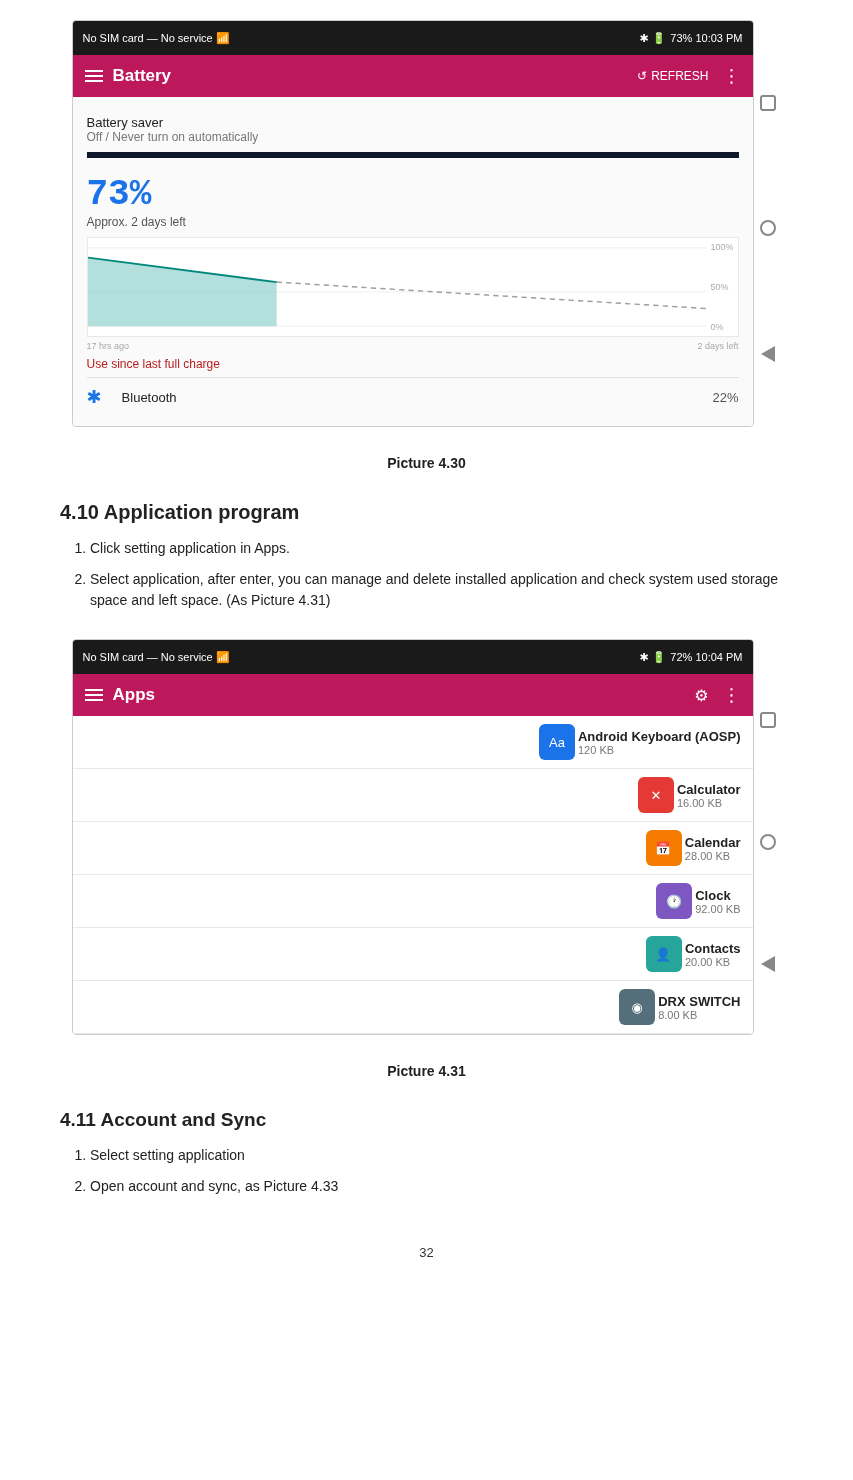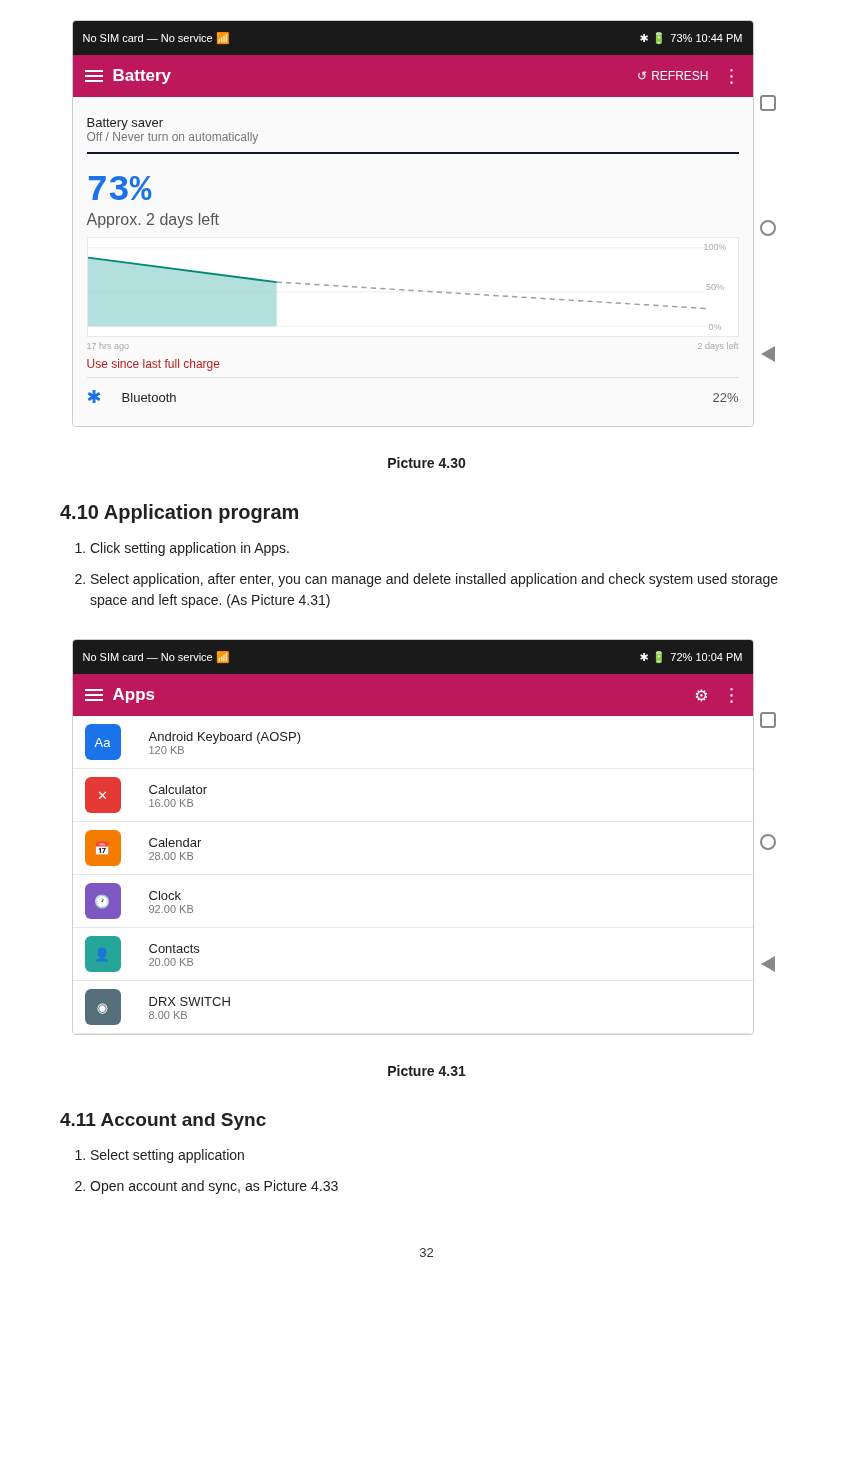--- a/index.html
+++ b/index.html
@@ -69,64 +69,63 @@
 
     
     .app-content {
       background: #fafafa;
       padding: 10px 14px;
     }
 
     
     .battery-saver-row {
       padding: 8px 0;
-      border-bottom: 2px solid #0f172a;
+      border-bottom: 6px solid #0f172a;
     }
     .battery-saver-title {
       font-size: 13px;
       color: #222;
       font-weight: 500;
     }
     .battery-saver-sub {
       font-size: 12px;
       color: #777;
     }
     .battery-percent {
       font-size: 36px;
       color: #1a73e8;
       font-weight: bold;
       margin-top: 16px;
       font-family: Liberation Mono, monospace;
     }
     .battery-time-left {
-      font-size: 16px;
+      font-size: 12px;
       color: #555;
       margin-bottom: 8px;
     }
 
     
     .battery-chart {
       position: relative;
       height: 100px;
       background: #fff;
       border: 1px solid #e8e8e8;
       margin-bottom: 4px;
     }
     .chart-labels-y {
       position: absolute;
-      right: 11px;
+      right: 4px;
       top: 0;
       height: 100%;
       display: flex;
       flex-direction: column;
       justify-content: space-between;
       font-size: 9px;
       color: #aaa;
       padding: 4px 0;
-      align-items: center;
     }
     .chart-labels-x {
       display: flex;
       justify-content: space-between;
       font-size: 9px;
       color: #aaa;
       margin-bottom: 6px;
       align-items: center;
     }
     .use-since-charge {
@@ -191,37 +190,38 @@
       margin-bottom: 10px;
       line-height: 1.5;
     }
 
     
     .app-list-item {
       display: flex;
       align-items: center;
       padding: 8px 12px;
       border-bottom: 1px solid #e8e8e8;
-      gap: 28px;
+      gap: 3px;
       background: #fff;
+      justify-content: flex-end;
     }
     .app-icon-box {
       width: 36px;
       height: 36px;
       border-radius: 6px;
       display: flex;
       align-items: center;
       justify-content: center;
       font-size: 18px;
       flex-shrink: 0;
     }
     .app-info-name {
       font-size: 13px;
       color: #222;
-      font-weight: 400;
+      font-weight: 700;
     }
     .app-info-size {
       font-size: 11px;
       color: #777;
     }
 
     
     .phone-wrapper {
       display: flex;
       align-items: stretch;
@@ -300,21 +300,21 @@
   <div class="screenshot-container" style="flex:1;">
 
     <div class="status-bar">
       <div class="status-bar-left">
         <span>No SIM card — No service</span>
         <span>📶</span>
       </div>
       <div class="status-bar-right">
         <span>✱</span>
         <span>🔋</span>
-        <span>73%  10:44 PM</span>
+        <span>73%  10:03 PM</span>
       </div>
     </div>
 
     <div class="app-toolbar">
       <div class="hamburger">
         <span></span>
           <span></span>
           <span></span>
       </div>
       <div class="toolbar-title">Battery</div>

